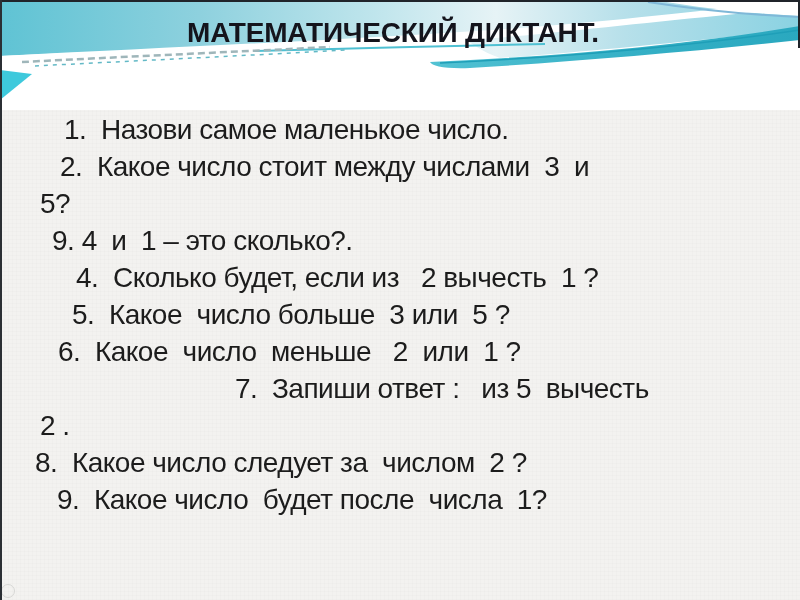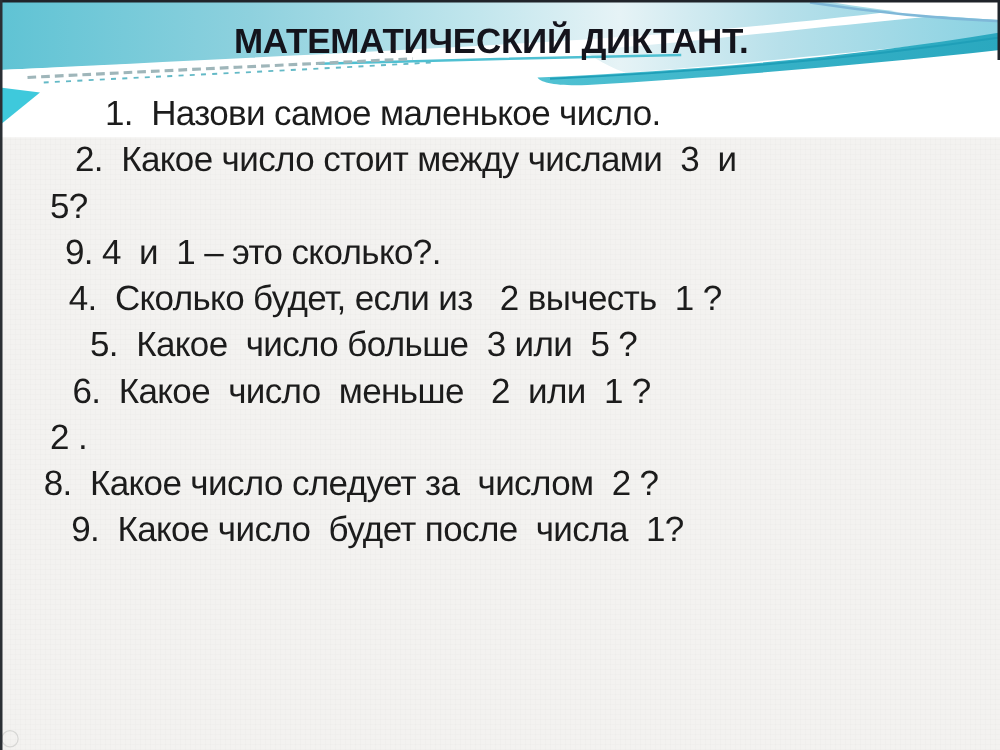--- a/index.html
+++ b/index.html
@@ -77,27 +77,28 @@
 
     <path d="M22,62 C120,57 230,52 330,47" fill="none" stroke="#9fb6ba" stroke-width="2.5" stroke-dasharray="7 4"></path>
     <path d="M35,66 C130,61 240,56 345,50" fill="none" stroke="#63b9c6" stroke-width="1.5" stroke-dasharray="4 5"></path>
 
     <path d="M0,70 L32,74 L0,100 Z" fill="#3ec9dc"></path>
   </svg>
 
   <h1 class="slide-title">МАТЕМАТИЧЕСКИЙ ДИКТАНТ.</h1>
 
   <div class="questions">
-      <div class="q-line" style="padding-left: 84px;">1.  Назови самое маленькое число.</div>
+      <div class="q-line" style="padding-left: 64px; margin-top: 39px;">1.  Назови самое маленькое число.</div>
       <div class="q-line" style="padding-left: 60px;">2.  Какое число стоит между числами  3  и</div>
       <div class="q-line" style="padding-left: 40px;">5?</div>
       <div class="q-line" style="padding-left: 52px;">9. 4  и  1 – это сколько?.</div>
-      <div class="q-line" style="padding-left: 55px;">4.  Сколько будет, если из   2 вычесть  1 ?</div>
+      <div class="q-line" style="padding-left: 76px;">4.  Сколько будет, если из   2 вычесть  1 ?</div>
       <div class="q-line" style="padding-left: 72px;">5.  Какое  число больше  3 или  5 ?</div>
       <div class="q-line" style="padding-left: 58px;">6.  Какое  число  меньше   2  или  1 ?</div>
+      <div class="q-line" style="padding-left: 235px;">7.  Запиши ответ :   из 5  вычесть</div>
       <div class="q-line" style="padding-left: 40px;">2 .</div>
       <div class="q-line" style="padding-left: 35px;">8.  Какое число следует за  числом  2 ?</div>
       <div class="q-line" style="padding-left: 57px;">9.  Какое число  будет после  числа  1?</div>
     </div>
 
   <div class="border-top"></div>
   <div class="border-left"></div>
   <div class="border-right-top"></div>
 
   <div class="watermark-circle"></div>

